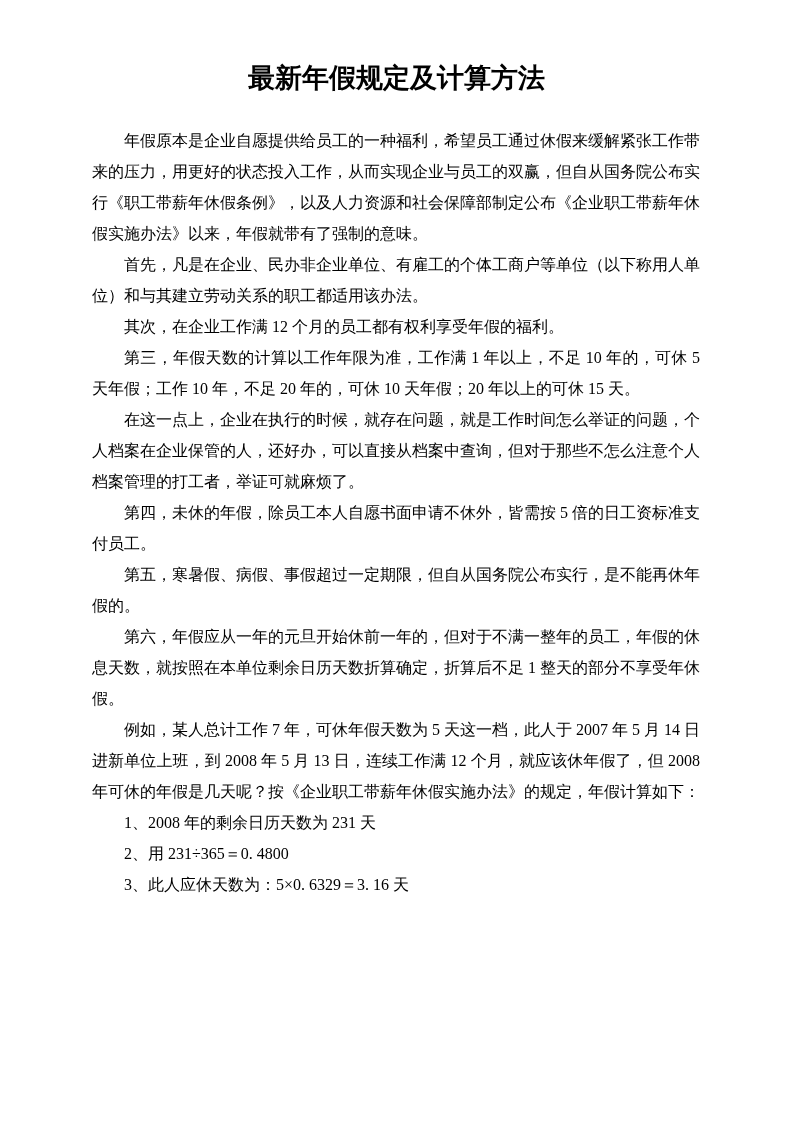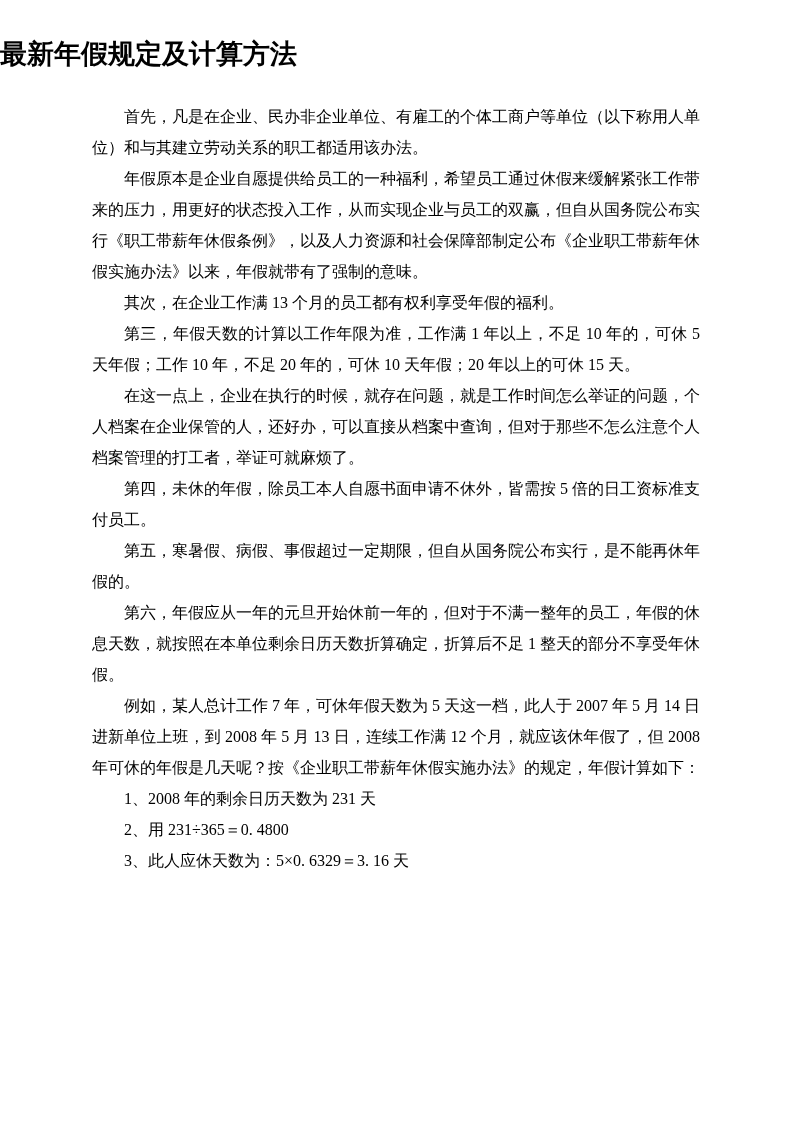--- a/index.html
+++ b/index.html
@@ -12,22 +12,22 @@
     width: 793px;
     height: 1122px;
     background: #ffffff;
     overflow: hidden;
     box-sizing: border-box;
     color: #000000;
     font-family: "Liberation Serif", "DejaVu Serif", serif;
   }
   .title {
     margin: 0;
-    padding-top: 40px;
-    text-align: left;
+    padding-top: 64px;
+    text-align: center;
     font-size: 27px;
     line-height: 28px;
     font-weight: bold;
     color: #000000;
     font-family: "Liberation Serif", "DejaVu Serif", serif;
   }
   .content {
     margin: 33px 93px 0 92px;
     width: 608px;
   }
@@ -42,23 +42,23 @@
     word-break: break-all;
     font-family: "Liberation Serif", "DejaVu Serif", serif;
   }
 </style>
 </head>
 <body>
 
 <div class="page">
   <h1 class="title">最新年假规定及计算方法</h1>
   <div class="content" id="content">
+      <p class="para">年假原本是企业自愿提供给员工的一种福利，希望员工通过休假来缓解紧张工作带来的压力，用更好的状态投入工作，从而实现企业与员工的双赢，但自从国务院公布实行《职工带薪年休假条例》，以及人力资源和社会保障部制定公布《企业职工带薪年休假实施办法》以来，年假就带有了强制的意味。</p>
       <p class="para">首先，凡是在企业、民办非企业单位、有雇工的个体工商户等单位（以下称用人单位）和与其建立劳动关系的职工都适用该办法。</p>
-      <p class="para">年假原本是企业自愿提供给员工的一种福利，希望员工通过休假来缓解紧张工作带来的压力，用更好的状态投入工作，从而实现企业与员工的双赢，但自从国务院公布实行《职工带薪年休假条例》，以及人力资源和社会保障部制定公布《企业职工带薪年休假实施办法》以来，年假就带有了强制的意味。</p>
-      <p class="para">其次，在企业工作满 13 个月的员工都有权利享受年假的福利。</p>
+      <p class="para">其次，在企业工作满 12 个月的员工都有权利享受年假的福利。</p>
       <p class="para">第三，年假天数的计算以工作年限为准，工作满 1 年以上，不足 10 年的，可休 5 天年假；工作 10 年，不足 20 年的，可休 10 天年假；20 年以上的可休 15 天。</p>
       <p class="para">在这一点上，企业在执行的时候，就存在问题，就是工作时间怎么举证的问题，个人档案在企业保管的人，还好办，可以直接从档案中查询，但对于那些不怎么注意个人档案管理的打工者，举证可就麻烦了。</p>
       <p class="para">第四，未休的年假，除员工本人自愿书面申请不休外，皆需按 5 倍的日工资标准支付员工。</p>
       <p class="para">第五，寒暑假、病假、事假超过一定期限，但自从国务院公布实行，是不能再休年假的。</p>
       <p class="para">第六，年假应从一年的元旦开始休前一年的，但对于不满一整年的员工，年假的休息天数，就按照在本单位剩余日历天数折算确定，折算后不足 1 整天的部分不享受年休假。</p>
       <p class="para">例如，某人总计工作 7 年，可休年假天数为 5 天这一档，此人于 2007 年 5 月 14 日进新单位上班，到 2008 年 5 月 13 日，连续工作满 12 个月，就应该休年假了，但 2008 年可休的年假是几天呢？按《企业职工带薪年休假实施办法》的规定，年假计算如下：</p>
       <p class="para">1、2008 年的剩余日历天数为 231 天</p>
       <p class="para">2、用 231÷365＝0. 4800</p>
       <p class="para">3、此人应休天数为：5×0. 6329＝3. 16 天</p>
     </div>

